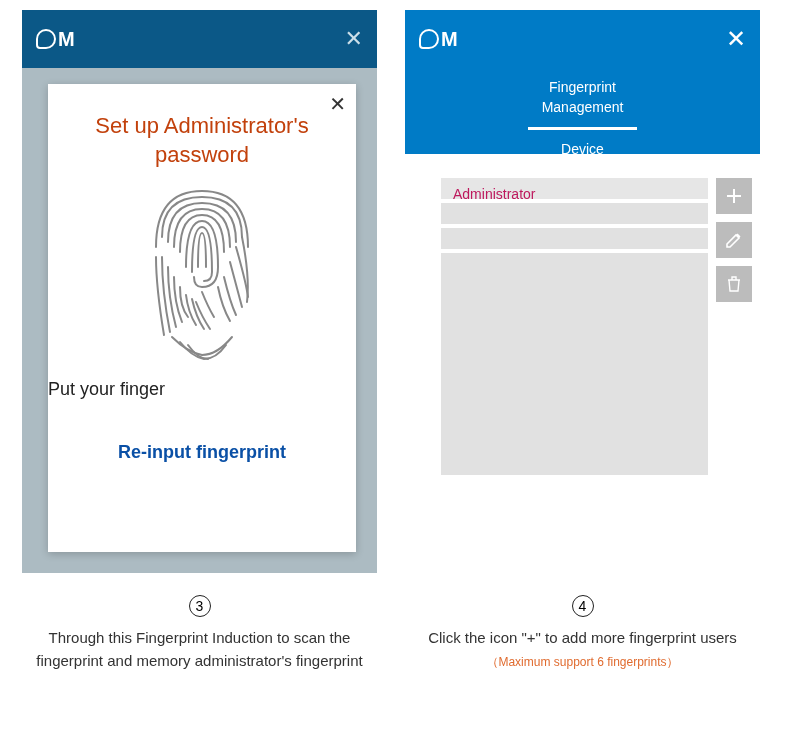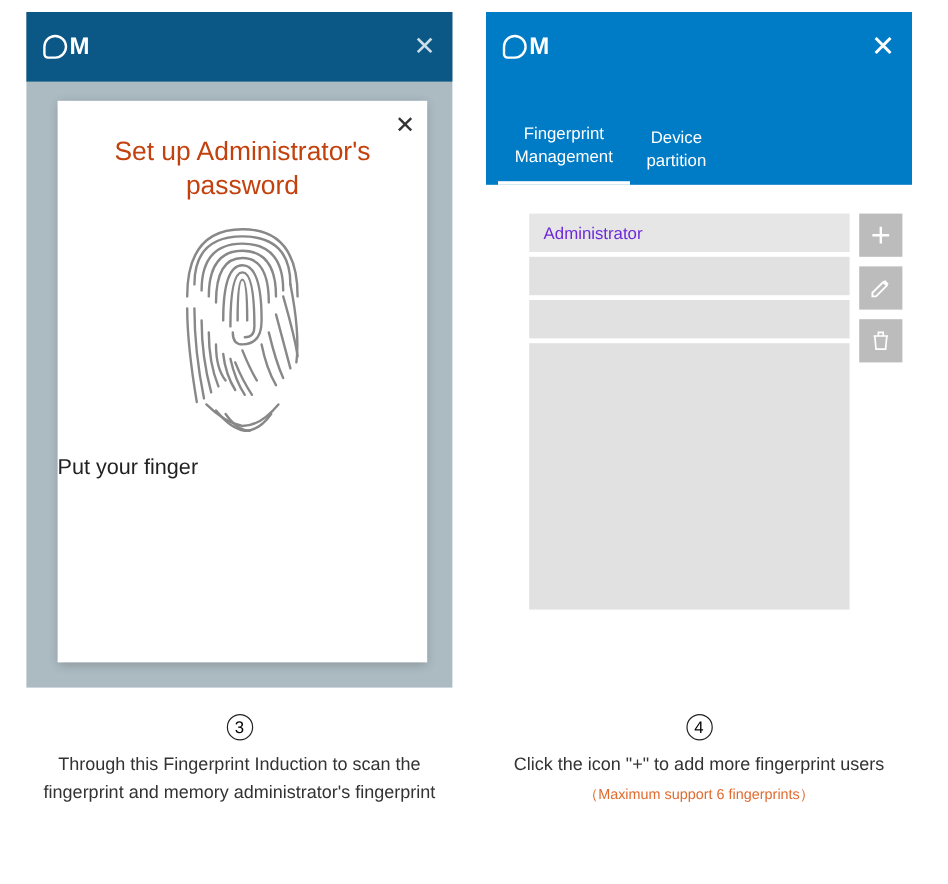--- a/index.html
+++ b/index.html
@@ -26,27 +26,27 @@
 .fingerprint-svg { width: 140px; height: 180px; }
 
 .put-finger { font-size: 18px; color: #222; margin-top: 12px; }
 .reinput { text-align: center; font-size: 18px; color: #0a50a6; font-weight: bold; margin-top: 42px; cursor: pointer; }
 
 
 .panel-right { background: #fff; }
 .panel-right .header { height: 144px; background: #007bc6; }
 .panel-right .header-top { height: 58px; display: flex; align-items: center; justify-content: space-between; padding: 0 14px; }
 .panel-right .header-top .close-x { color: #fff; font-size: 24px; cursor: pointer; }
-.panel-right .tabs { display: flex; padding: 0 10px; height: 86px; align-items: flex-end; }
+.panel-right .tabs { display: flex; padding: 0 10px; height: 86px; align-items: center; flex-direction: column; }
 .tab { color: #fff; font-size: 14px; text-align: center; padding: 10px 14px; cursor: pointer; line-height: 1.4; }
 .tab.active { border-bottom: 3px solid #fff; }
 
 .user-area { padding: 24px 8px 0 36px; display: flex; gap: 8px; }
 .user-list { flex: 1; }
-.user-row { background: #e6e6e6; height: 32px; margin-bottom: 4px; padding: 8px 12px; font-size: 14px; color: #6d28d9; }
+.user-row { background: #e6e6e6; height: 21px; margin-bottom: 4px; padding: 8px 12px; font-size: 14px; color: #be185d; }
 .user-row.empty { background: #e1e1e1; }
 .placeholder-block { background: #e1e1e1; height: 222px; margin-top: 4px; }
 
 .action-col { width: 36px; display: flex; flex-direction: column; gap: 8px; }
 .action-btn { width: 36px; height: 36px; background: #bcbcbc; display: flex; align-items: center; justify-content: center; cursor: pointer; }
 .action-btn svg { width: 20px; height: 20px; }
 
 
 .captions { display: flex; gap: 28px; padding: 22px 22px 0 22px; }
 .caption { width: 355px; text-align: center; }
@@ -95,20 +95,21 @@
             <path d="M40,150 Q55,165 70,168 Q85,168 100,150"></path>
             <path d="M48,155 Q60,170 72,172 Q84,172 94,158"></path>
             <path d="M56,158 Q66,172 76,172"></path>
             <path d="M70,105 Q76,120 82,130"></path>
             <path d="M64,115 Q70,130 78,142"></path>
             <path d="M110,50 Q118,90 115,115"></path>
           </g>
         </svg>
       </div>
       <div class="put-finger">Put your  finger</div>
+      <div class="reinput">Re-input fingerprint</div>
     </div>
   </div>
 
   <div class="panel panel-right">
     <div class="header">
       <div class="header-top">
         <div class="logo">
           <div class="logo-d"></div>
           <span class="logo-m">M</span>
         </div>

